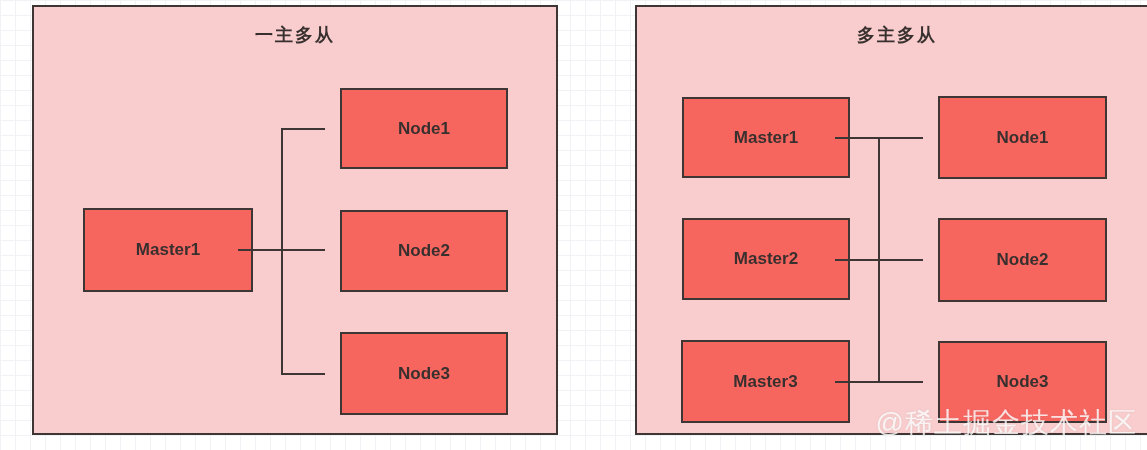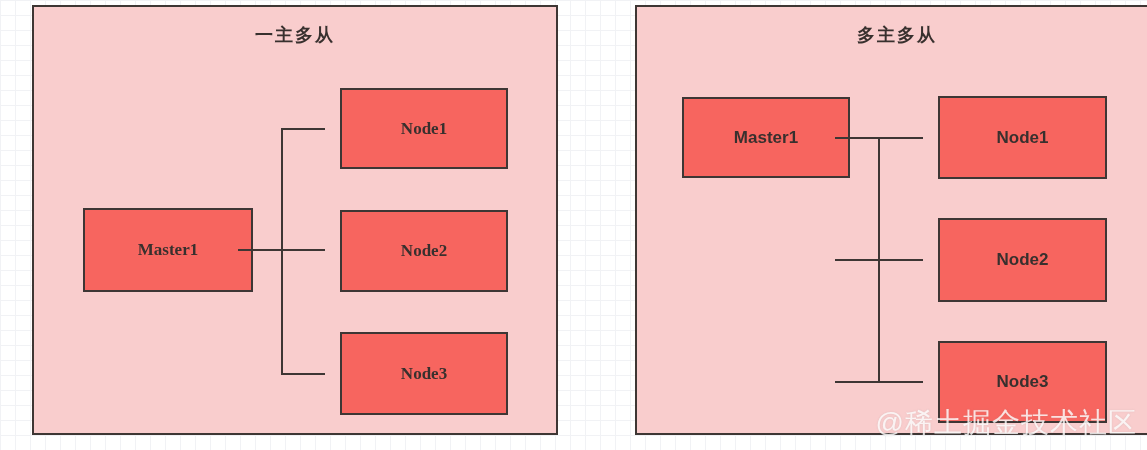--- a/index.html
+++ b/index.html
@@ -11,21 +11,21 @@
     background-image:
       linear-gradient(#f1f2f5 1px, transparent 1px),
       linear-gradient(90deg, #f1f2f5 1px, transparent 1px);
     background-size: 15px 15px;
   }
   .panel {
     position: absolute;
     background: #f9cdcd;
     border: 2px solid #3e3634;
   }
-  .panel-left  { left: 32px;  top: 5px; width: 526px; height: 430px; font-family: Liberation Serif, serif; }
+  .panel-left  { left: 32px;  top: 5px; width: 526px; height: 430px; }
   .panel-right { left: 635px; top: 5px; width: 524px; height: 430px; }
   .panel-title {
     position: absolute;
     left: 0; right: 0;
     top: 16px;
     text-align: center;
     font-size: 18px;
     font-weight: bold;
     color: #38302e;
     letter-spacing: 2px;
@@ -106,20 +106,26 @@
   <div class="connector h-line lp-stub-top"></div>
   <div class="connector h-line lp-stub-bot"></div>
 </section>
 
 <section class="panel panel-right">
   <div class="panel-title">多主多从</div>
 
   <div class="shape rp-master1">
     <span>Master1</span>
   </div>
+  <div class="shape rp-master2">
+    <span>Master2</span>
+  </div>
+  <div class="shape rp-master3">
+    <span>Master3</span>
+  </div>
   <div class="shape rp-node1">
     <span>Node1</span>
   </div>
   <div class="shape rp-node2">
     <span>Node2</span>
   </div>
   <div class="shape rp-node3">
     <span>Node3</span>
   </div>
 

